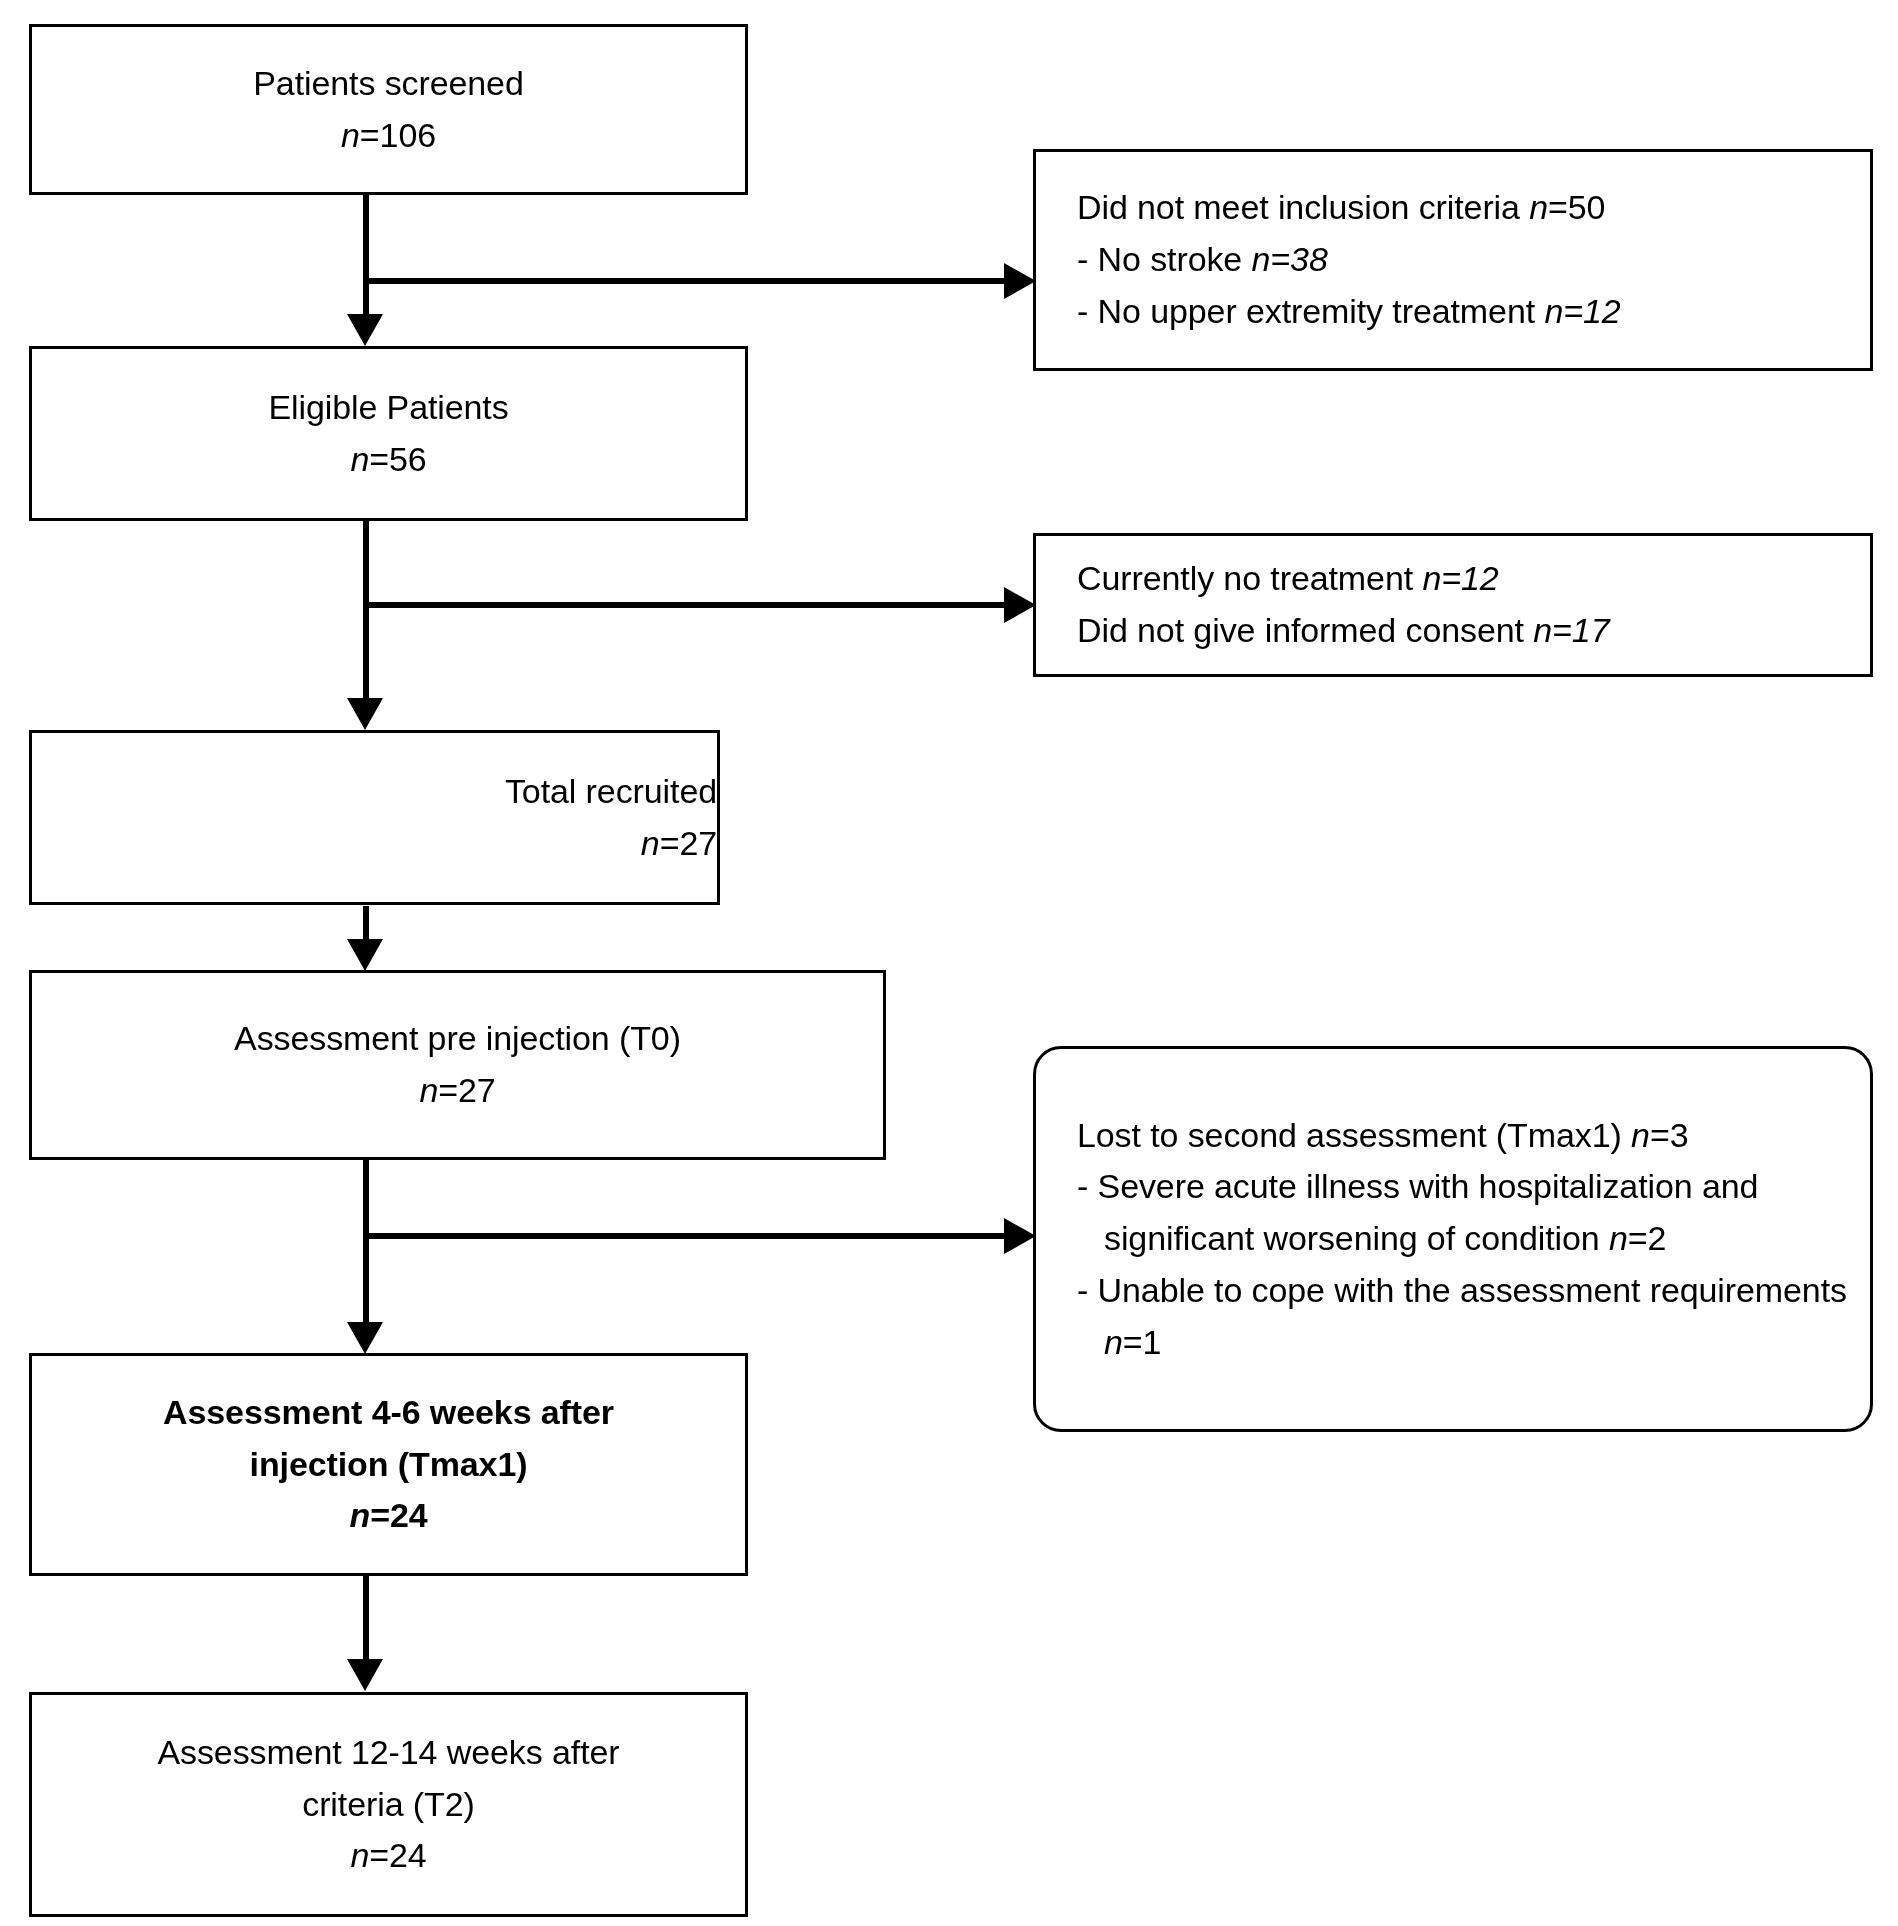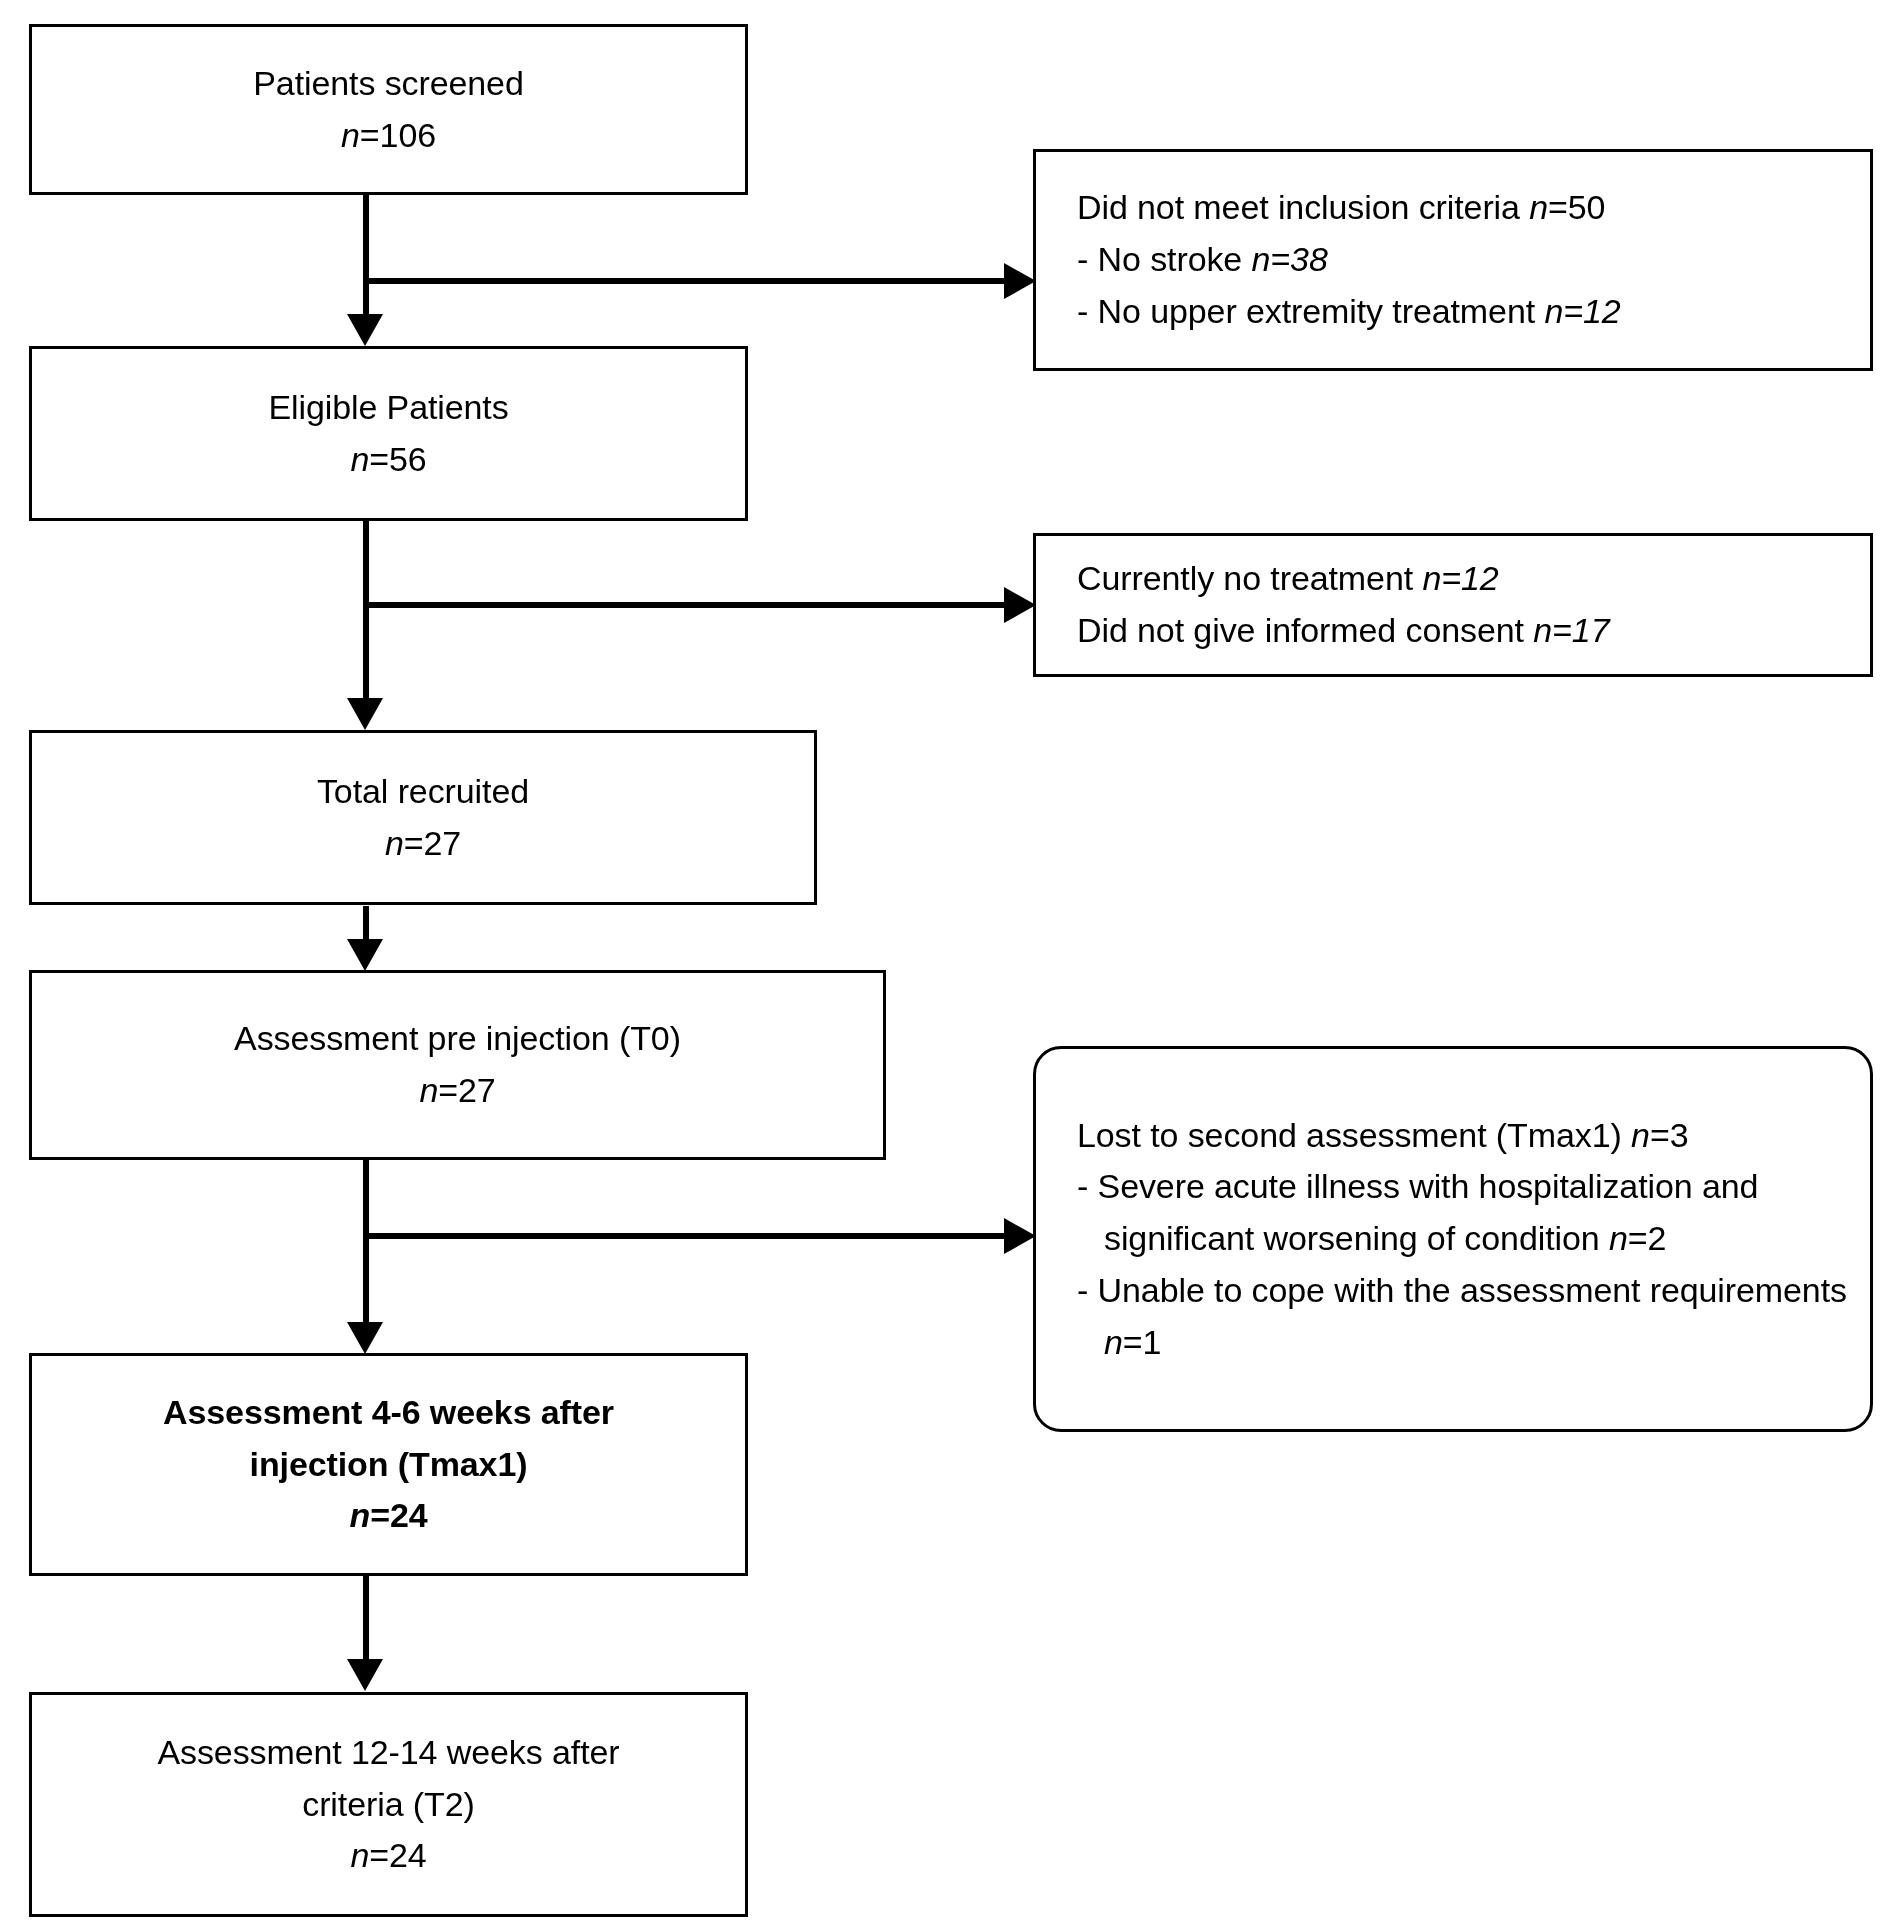--- a/index.html
+++ b/index.html
@@ -89,21 +89,21 @@
   <div class="node center" style="left:29px; top:24px; width:719px; height:171px;">
     <div class="line">Patients screened</div>
     <div class="line"><span class="n-ital">n</span><span>=106</span></div>
   </div>
 
   <div class="node center" style="left:29px; top:346px; width:719px; height:175px;align-items:center;">
     <div class="line">Eligible Patients</div>
     <div class="line"><span class="n-ital">n</span><span>=56</span></div>
   </div>
 
-  <div class="node center" style="left:29px; top:730px; width:788px; height:175px;">
+  <div class="node center" style="left:29px; top:730px; width:691px; height:175px;align-items:flex-end;">
     <div class="line">Total recruited</div>
     <div class="line"><span class="n-ital">n</span><span>=27</span></div>
   </div>
 
   <div class="node center" style="left:29px; top:970px; width:857px; height:190px;">
     <div class="line">Assessment pre injection (T0)</div>
     <div class="line"><span class="n-ital">n</span><span>=27</span></div>
   </div>
 
   <div class="node center" style="left:29px; top:1353px; width:719px; height:223px;font-weight:bold;">

